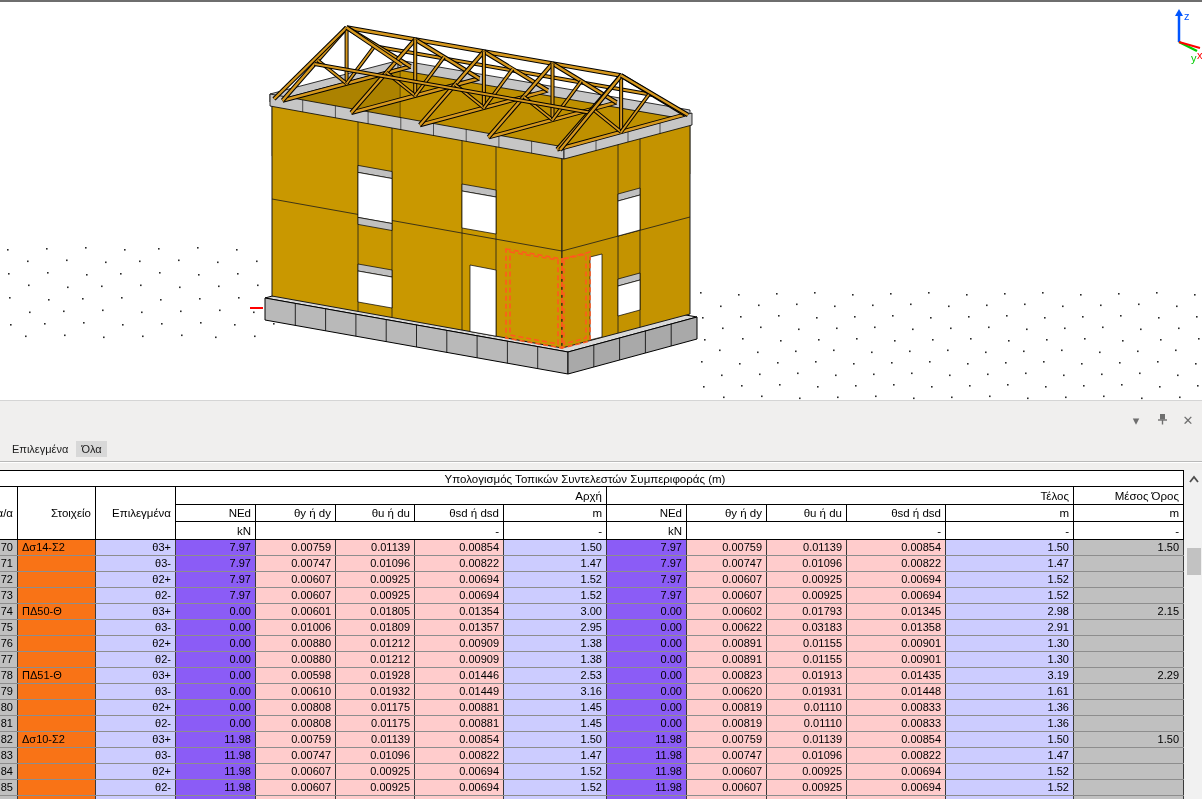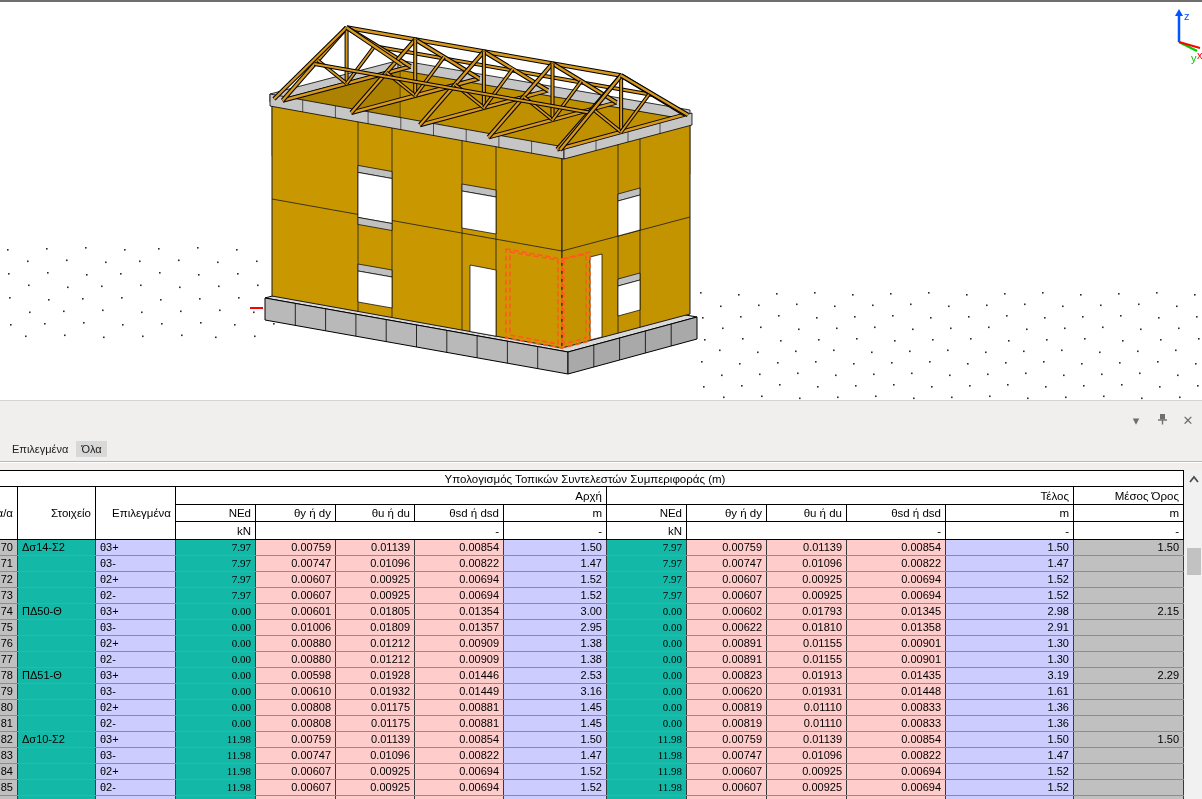--- a/index.html
+++ b/index.html
@@ -59,23 +59,23 @@
     border:1px solid #000;text-align:right;font-size:11.5px;color:#000;background:#fff;
   }
   tbody tr{height:15.7px;}
   tbody td{
     font-size:11px;color:#000;line-height:15px;
     border-left:1px solid #3a3a3a;border-right:1px solid #3a3a3a;
     border-top:1px solid #8d8d8d;border-bottom:1px solid #8d8d8d;
   }
   tbody tr.grp td{border-top:1px solid #000;}
   .num{text-align:right;}
-  .c-n{background:#c0c0c0;} .c-el{background:#14b8a6;}
-  .c-dir{background:#ccccff;text-align:left;}
-  .c-ned{background:#14b8a6;font-family:Liberation Serif, serif;}
+  .c-n{background:#c0c0c0;} .c-el{background:#f97316;}
+  .c-dir{background:#ccccff;text-align:right;}
+  .c-ned{background:#8b5cf6;}
   .c-th{background:#ffcccc;}
   .c-m{background:#ccccff;}
   .c-avg{background:#c0c0c0;}
   
   #vscroll{
     position:absolute;left:1186px;top:470px;width:16px;height:329px;
     background:#f1f1f1;
   }
   #vscroll .arrow{
     position:absolute;left:0;top:2px;width:16px;height:16px;text-align:center;
@@ -620,21 +620,21 @@
     <td class="c-n num">75</td>
     <td class="c-el"></td>
     <td class="c-dir">θ3-</td>
     <td class="c-ned num">0.00</td>
     <td class="c-th num">0.01006</td>
     <td class="c-th num">0.01809</td>
     <td class="c-th num">0.01357</td>
     <td class="c-m num">2.95</td>
     <td class="c-ned num">0.00</td>
     <td class="c-th num">0.00622</td>
-    <td class="c-th num">0.01810</td>
+    <td class="c-th num">0.03183</td>
     <td class="c-th num">0.01358</td>
     <td class="c-m num">2.91</td>
     <td class="c-avg num"></td>
   </tr>
         <tr>
     <td class="c-n num">76</td>
     <td class="c-el"></td>
     <td class="c-dir">θ2+</td>
     <td class="c-ned num">0.00</td>
     <td class="c-th num">0.00880</td>

